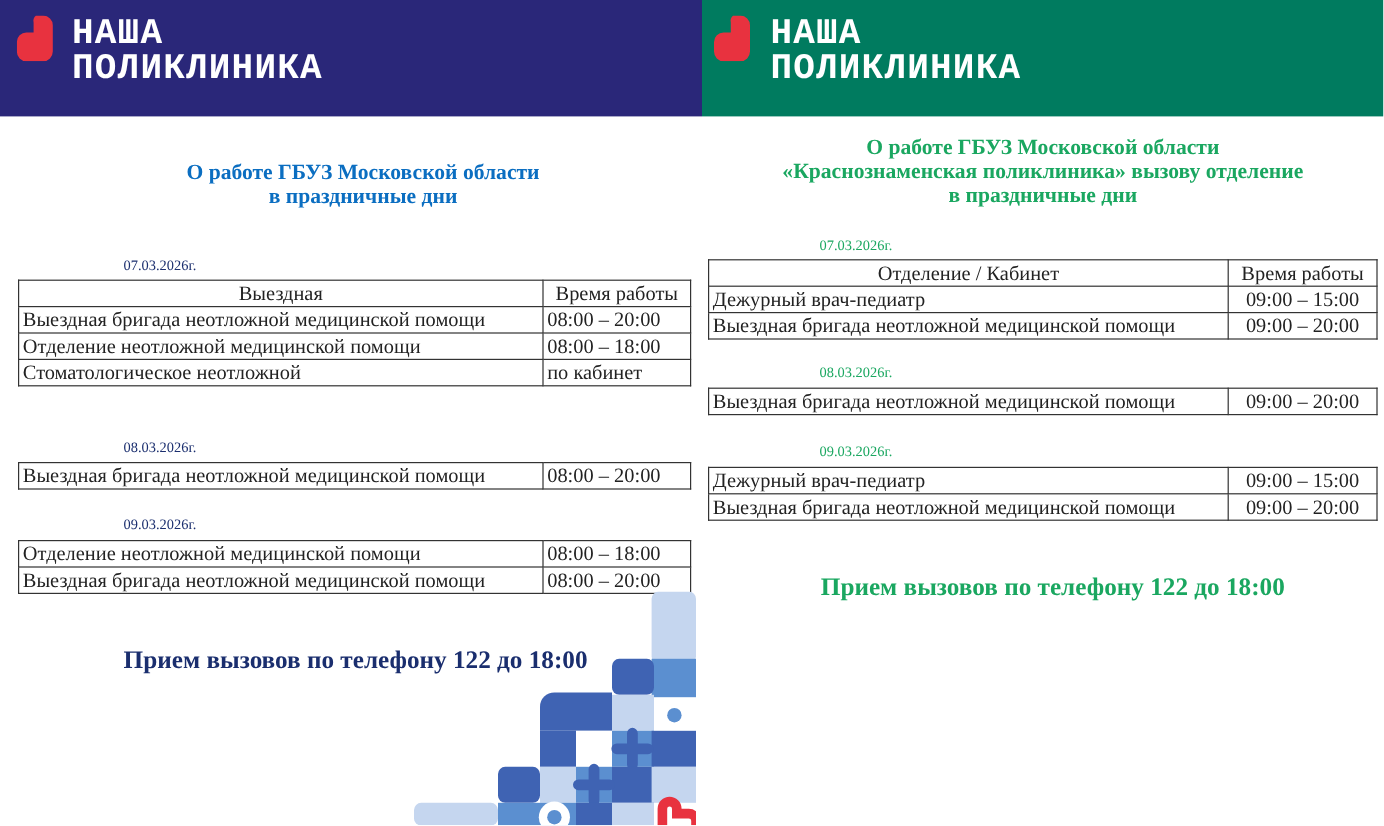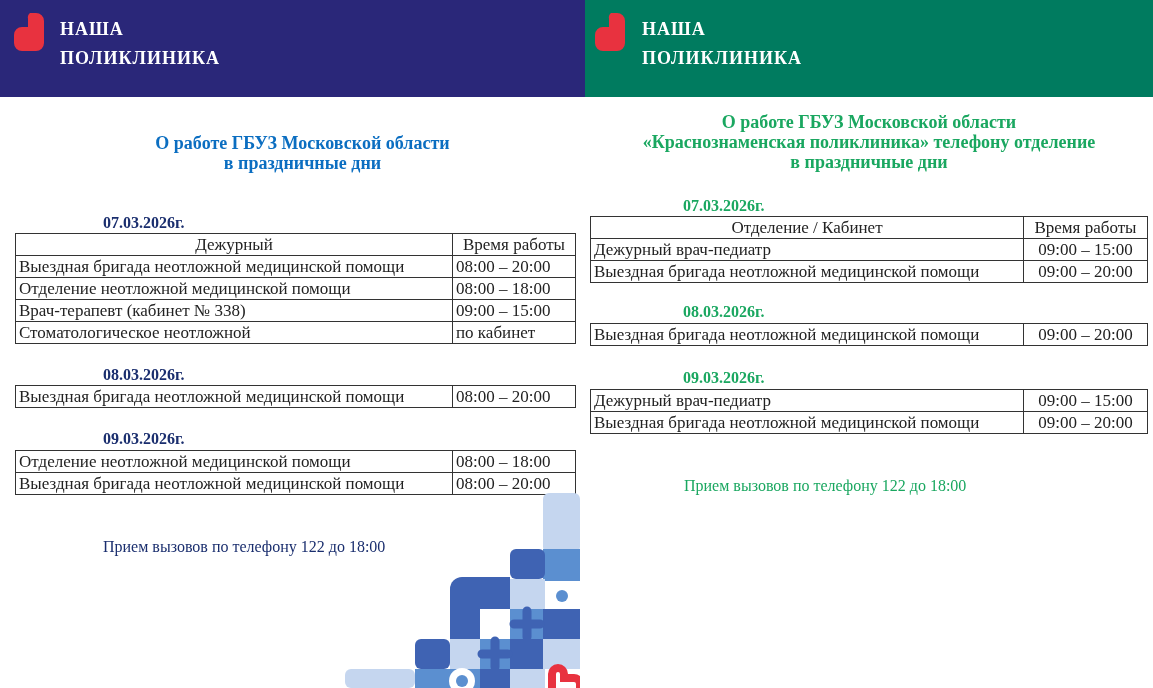--- a/index.html
+++ b/index.html
@@ -11,44 +11,44 @@
   .panel.right { left: 585px; width: 568px; }
 
   .header { position: absolute; left: 0; top: 0; width: 100%; height: 97px; }
   .left .header { background: #2a2779; }
   .right .header { background: #007b5f; }
 
   .logo-heart { position: absolute; width: 32px; height: 38px; }
   .left .logo-heart { left: 14px; top: 13px; }
   .right .logo-heart { left: 10px; top: 13px; }
 
-  .logo-text { position: absolute; color: #ffffff; font-family: Liberation Serif, serif;
-    font-weight: bold; font-size: 18px; line-height: 29px; letter-spacing: 1px; }
+  .logo-text { position: absolute; color: #ffffff; font-family: Liberation Mono, monospace;
+    font-weight: bold; font-size: 30px; line-height: 29px; letter-spacing: 1px; }
   .left .logo-text { left: 60px; top: 15px; }
   .right .logo-text { left: 57px; top: 15px; }
 
   .title { position: absolute; left: 0; width: 100%; text-align: center; font-weight: bold;
     font-size: 18px; line-height: 20px; }
   .left .title { top: 133px; color: #0b6ec1; left: 15px; width: 575px; }
   .right .title { top: 112px; color: #1aa760; }
 
-  .date { position: absolute; font-weight: bold; font-size: 16px; }
+  .date { position: absolute; font-weight: normal; font-size: 12px; }
   .left .date { color: #1a2e6e; left: 103px; }
   .right .date { color: #1aa760; left: 98px; }
 
   table.sched { position: absolute; border-collapse: collapse; font-size: 17px; color: #222; background: #fff; }
   .left table.sched { left: 15px; width: 561px; }
   .right table.sched { left: 5px; width: 558px; }
   table.sched td { border: 1px solid #333; height: 22px; line-height: 20px; padding: 0 3px; white-space: nowrap; }
   .left table.sched td.c1 { width: 437px; }
   .right table.sched td.c1 { width: 433px; }
   td.hdr { text-align: center; }
   .right td.c2 { text-align: center; }
 
-  .phone { position: absolute; font-weight: normal; font-size: 16px; white-space: nowrap; }
+  .phone { position: absolute; font-weight: bold; font-size: 21px; white-space: nowrap; }
   .left .phone { color: #1a2e6e; left: 103px; top: 538px; }
   .right .phone { color: #1aa760; left: 99px; top: 477px; }
 
   .deco { position: absolute; }
   .left .deco { left: 340px; top: 493px; width: 240px; height: 195px; }
 </style>
 </head>
 <body>
 
 <div class="panel left">
@@ -64,34 +64,30 @@
 
   <div class="title">
     <div>О работе ГБУЗ Московской области</div>
     <div>в праздничные дни</div>
   </div>
 
   <div class="date" style="top:214px">07.03.2026г.</div>
   <table class="sched" style="top:233px">
     <tbody>
         <tr>
-      <td class="c1 hdr">Дежурный</td>
+      <td class="c1 hdr">Выездная</td>
       <td class="c2 hdr">Время работы</td>
     </tr>
     <tr>
       <td class="c1">Выездная бригада неотложной медицинской помощи</td>
       <td class="c2">08:00 – 20:00</td>
     </tr>
     <tr>
       <td class="c1">Отделение неотложной медицинской помощи</td>
       <td class="c2">08:00 – 18:00</td>
-    </tr>
-    <tr>
-      <td class="c1">Врач-терапевт (кабинет № 338)</td>
-      <td class="c2">09:00 – 15:00</td>
     </tr>
     <tr>
       <td class="c1">Стоматологическое неотложной</td>
       <td class="c2">по кабинет</td>
     </tr>
   </tbody>
     </table>
 
   <div class="date" style="top:366px">08.03.2026г.</div>
   <table class="sched" style="top:385px">
@@ -156,21 +152,21 @@
       <path d="M16 0 h6 a8 8 0 0 1 8 8 v22 a8 8 0 0 1 -8 8 h-14 a8 8 0 0 1 -8 -8 v-8 a8 8 0 0 1 8 -8 h6 v-8 a6 6 0 0 1 2 -6z" fill="#e8323f"></path>
     </svg>
     <div class="logo-text">
       <div>НАША</div>
       <div>ПОЛИКЛИНИКА</div>
     </div>
   </div>
 
   <div class="title">
     <div>О работе ГБУЗ Московской области</div>
-    <div>«Краснознаменская поликлиника» телефону отделение</div>
+    <div>«Краснознаменская поликлиника» вызову отделение</div>
     <div>в праздничные дни</div>
   </div>
 
   <div class="date" style="top:197px">07.03.2026г.</div>
   <table class="sched" style="top:216px">
     <tbody>
         <tr>
       <td class="c1 hdr">Отделение / Кабинет</td>
       <td class="c2 hdr">Время работы</td>
     </tr>

